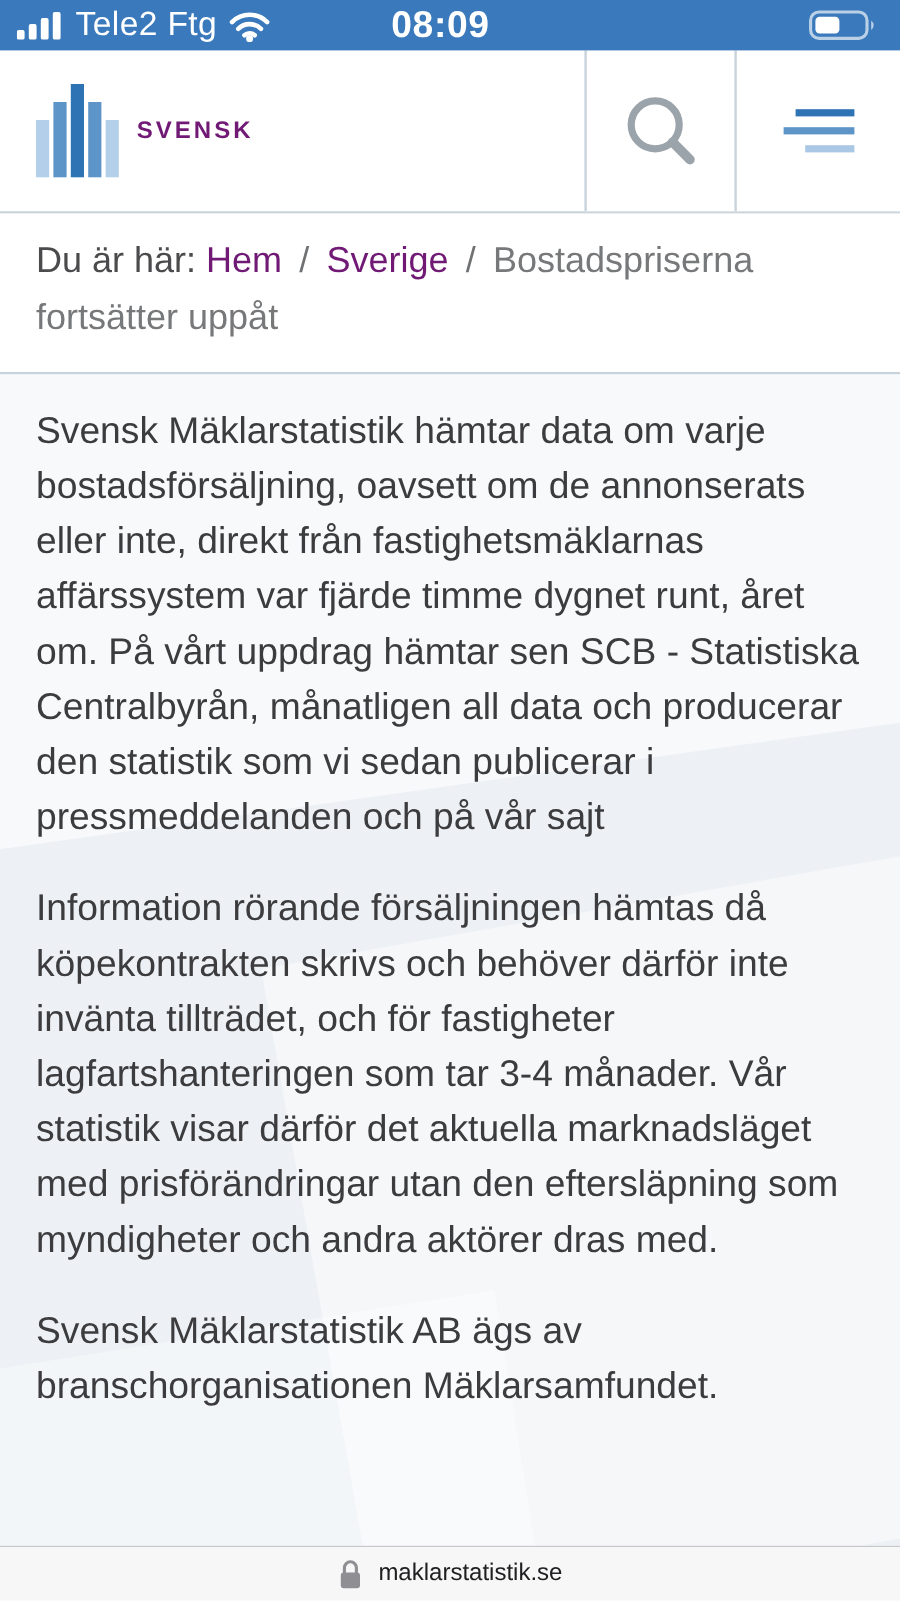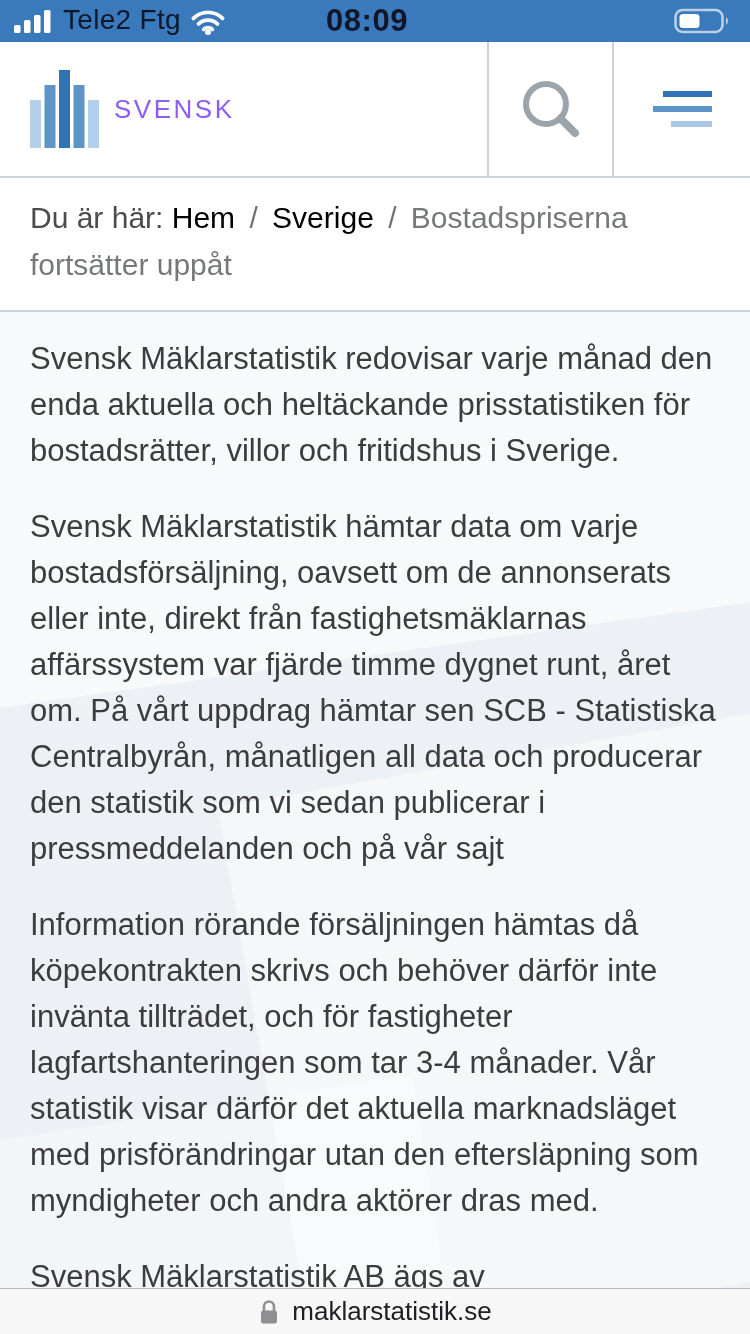--- a/index.html
+++ b/index.html
@@ -11,21 +11,21 @@
     display:flex; flex-direction:column;
     position:relative; overflow:hidden;
     background:#fff;
   }
 
   
   .status-bar {
     height:42px; flex:0 0 42px;
     background:#3A79BB;
     display:flex; align-items:center;
-    color:#0f172a;
+    color:#ffffff;
     padding:0 14px;
     position:relative;
   }
   .status-left { display:flex; align-items:center; gap:9px; }
   .carrier { font-size:28px; letter-spacing:.3px; padding-bottom:2px; }
   .status-time {
     position:absolute; left:0; right:16px; text-align:center;
     font-size:31px; font-weight:600; letter-spacing:.5px;
   }
   .status-right { margin-left:auto; display:flex; align-items:center; position:relative; z-index:1; }
@@ -35,21 +35,21 @@
     height:136px; flex:0 0 136px;
     background:#fff;
     border-bottom:2px solid #CBD5DC;
     display:flex; align-items:stretch;
   }
   .logo {
     flex:1; display:flex; align-items:center; gap:14px;
     padding-left:30px; cursor:pointer;
   }
   .logo-text {
-    font-size:26px; font-weight:normal; color:#8b5cf6;
+    font-size:20px; font-weight:bold; color:#701a75;
     letter-spacing:2.5px; line-height:32px;
   }
   .header-btn {
     border-left:2px solid #C9D3DB;
     display:flex; align-items:center; justify-content:center;
     cursor:pointer; background:#fff;
   }
   .search-btn { width:125px; }
   .menu-btn { width:138px; }
   .hamburger { display:flex; flex-direction:column; align-items:flex-end; gap:9px; }
@@ -58,21 +58,21 @@
   .hamburger .h2 { width:59px; background:#5E95C8; }
   .hamburger .h3 { width:41px; background:#AAC8E6; }
 
   
   .breadcrumb {
     background:#fff;
     border-bottom:2px solid #C8D2DA;
     padding:16px 30px 22px 30px;
     font-size:30px; line-height:47px; color:#4B4B4D;
   }
-  .breadcrumb a { color:#000000; text-decoration:none; cursor:pointer; }
+  .breadcrumb a { color:#701a75; text-decoration:none; cursor:pointer; }
   .crumb-sep { color:#6F7173; padding:0 6px; }
   .crumb-current { color:#76787A; }
 
   
   .content {
     flex:1 1 auto;
     background:#EDF1F5;
     position:relative; overflow:hidden;
   }
   .deco { position:absolute; background:rgba(255,255,255,.55); pointer-events:none; }
@@ -86,21 +86,21 @@
   }
 
   
   .url-bar {
     height:46px; flex:0 0 46px;
     background:#F7F7F8;
     border-top:1px solid #BBBBBD;
     display:flex; align-items:center; justify-content:center;
     gap:12px; cursor:pointer;
   }
-  .url-domain { font-size:26px; color:#202022; }
+  .url-domain { font-size:20px; color:#202022; }
 </style>
 </head>
 <body>
 
 <div class="phone">
 
   <div class="status-bar">
     <div class="status-left">
       <svg width="40" height="27" viewBox="0 0 40 27">
         <rect x="0" y="17" width="6.5" height="8" rx="1.6" fill="#fff"></rect>
@@ -161,21 +161,20 @@
     <a>Sverige</a>
     <span class="crumb-sep">/</span>
     <span class="crumb-current">Bostadspriserna fortsätter uppåt</span>
   </div>
 
   <div class="content">
     <div class="deco deco-1"></div>
     <div class="deco deco-2"></div>
     <div class="deco deco-3"></div>
     <div class="content-inner">
-      <p>Svensk Mäklarstatistik redovisar varje månad den enda aktuella och heltäckande prisstatistiken för bostadsrätter, villor och fritidshus i Sverige.</p>
       <p>Svensk Mäklarstatistik hämtar data om varje bostadsförsäljning, oavsett om de annonserats eller inte, direkt från fastighetsmäklarnas affärssystem var fjärde timme dygnet runt, året om. På vårt uppdrag hämtar sen SCB - Statistiska Centralbyrån, månatligen all data och producerar den statistik som vi sedan publicerar i pressmeddelanden och på vår sajt</p>
       <p>Information rörande försäljningen hämtas då köpekontrakten skrivs och behöver därför inte invänta tillträdet, och för fastigheter lagfartshanteringen som tar 3-4 månader. Vår statistik visar därför det aktuella marknadsläget med prisförändringar utan den eftersläpning som myndigheter och andra aktörer dras med.</p>
       <p>Svensk Mäklarstatistik AB ägs av branschorganisationen Mäklarsamfundet.</p>
     </div>
   </div>
 
   <div class="url-bar">
     <svg width="22" height="28" viewBox="0 0 22 28">
       <path d="M6 13 V8.5 a5 5 0 0 1 10 0 V13" fill="none" stroke="#8E8E93" stroke-width="2.6"></path>
       <rect x="3" y="12.5" width="16" height="13" rx="2.5" fill="#8E8E93"></rect>

